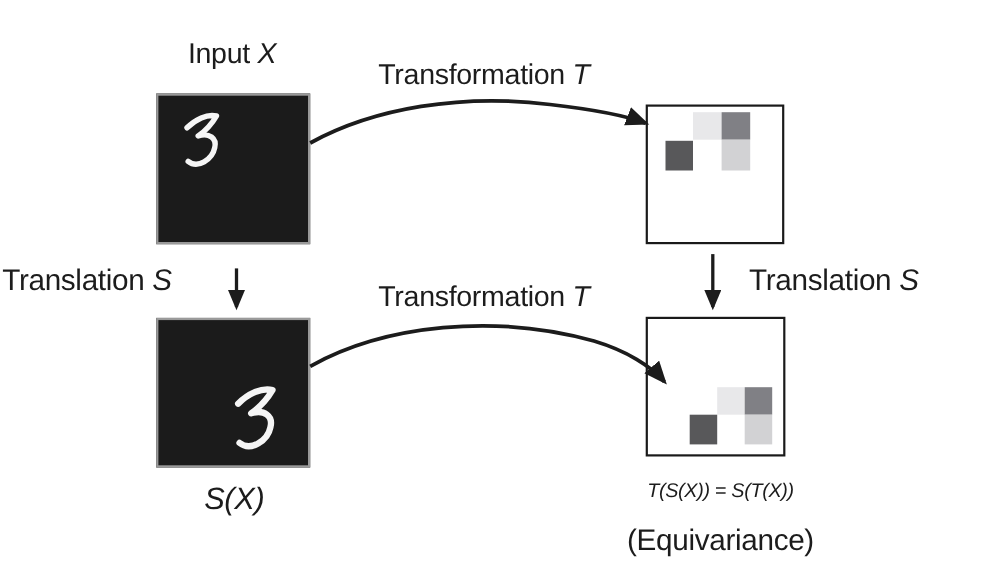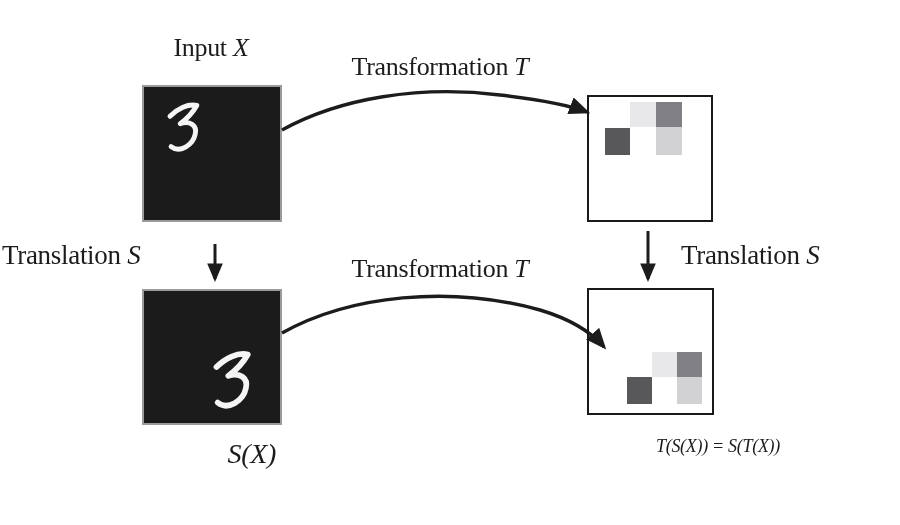--- a/index.html
+++ b/index.html
@@ -1,34 +1,34 @@
 <!DOCTYPE html>
 <html><head>
 <meta charset="utf-8">
 <style>
   html,body{margin:0;padding:0;background:#fff;}
   #stage{
     position:relative;width:900px;height:525px;background:#ffffff;
-    font-family:Liberation Serif, serif;
+    font-family:Liberation Sans, sans-serif;
     color:#1a1a1a;overflow:hidden;
   }
   .lbl{position:absolute;white-space:nowrap;font-size:26px;letter-spacing:-0.3px;color:#1c1c1c;}
   .lbl .var{font-style:italic;}
   .center{text-align:center;}
   
   .mnist{
     position:absolute;background:#1b1b1b;border:2px solid #9a9a9a;box-sizing:border-box;
   }
   .fmap{
     position:absolute;background:#ffffff;border:2px solid #1a1a1a;box-sizing:border-box;
   }
   .cell{position:absolute;}
   .digit-svg{position:absolute;}
   #arrow-layer{position:absolute;left:0;top:0;width:900px;height:525px;pointer-events:none;}
-  .eq{font-style:italic;text-align:right;}
+  .eq{font-style:italic;}
 </style>
 </head>
 <body>
 
 <div id="stage">
 
   <div class="lbl center" style="left:120px;top:33px;width:182px;">
     <span>Input</span>
     <span class="var">X</span>
   </div>
@@ -77,20 +77,21 @@
       <div class="cell" style="left: 63px; top: 62px; width: 25px; height: 25px; background: rgb(232, 232, 234);"></div>
       <div class="cell" style="left: 88px; top: 62px; width: 25px; height: 25px; background: rgb(128, 128, 133);"></div>
       <div class="cell" style="left: 38px; top: 87px; width: 25px; height: 27px; background: rgb(88, 88, 90);"></div>
       <div class="cell" style="left: 88px; top: 87px; width: 25px; height: 27px; background: rgb(210, 210, 212);"></div>
     </div>
 
   <div class="lbl center eq" style="left:150px;top:438px;width:126px;font-size:28px;">S(X)</div>
 
   <div class="lbl center eq" style="left:530px;top:436px;width:250px;font-size:18px;">T(S(X)) = S(T(X))</div>
 
+  <div class="lbl center" style="left:530px;top:476px;width:250px;font-size:27px;">(Equivariance)</div>
 
   <svg id="arrow-layer">
     <defs>
       <marker id="ah" markerWidth="9" markerHeight="7" refX="5.2" refY="2.6" orient="auto">
         <path d="M0,0 L6.2,2.6 L0,5.2 z" fill="#1c1c1c"></path>
       </marker>
     </defs>
     <path d="M282,130 C340,98 420,85 500,95 C535,99 566,104 587,112" fill="none" stroke="#1c1c1c" stroke-width="3.4" marker-end="url(#ah)"></path>
     <path d="M282,333 C350,295 450,285 540,310 C570,319 592,333 604,347" fill="none" stroke="#1c1c1c" stroke-width="3.4" marker-end="url(#ah)"></path>
     <path d="M215,244 L215,279" fill="none" stroke="#1c1c1c" stroke-width="3" marker-end="url(#ah)"></path>

